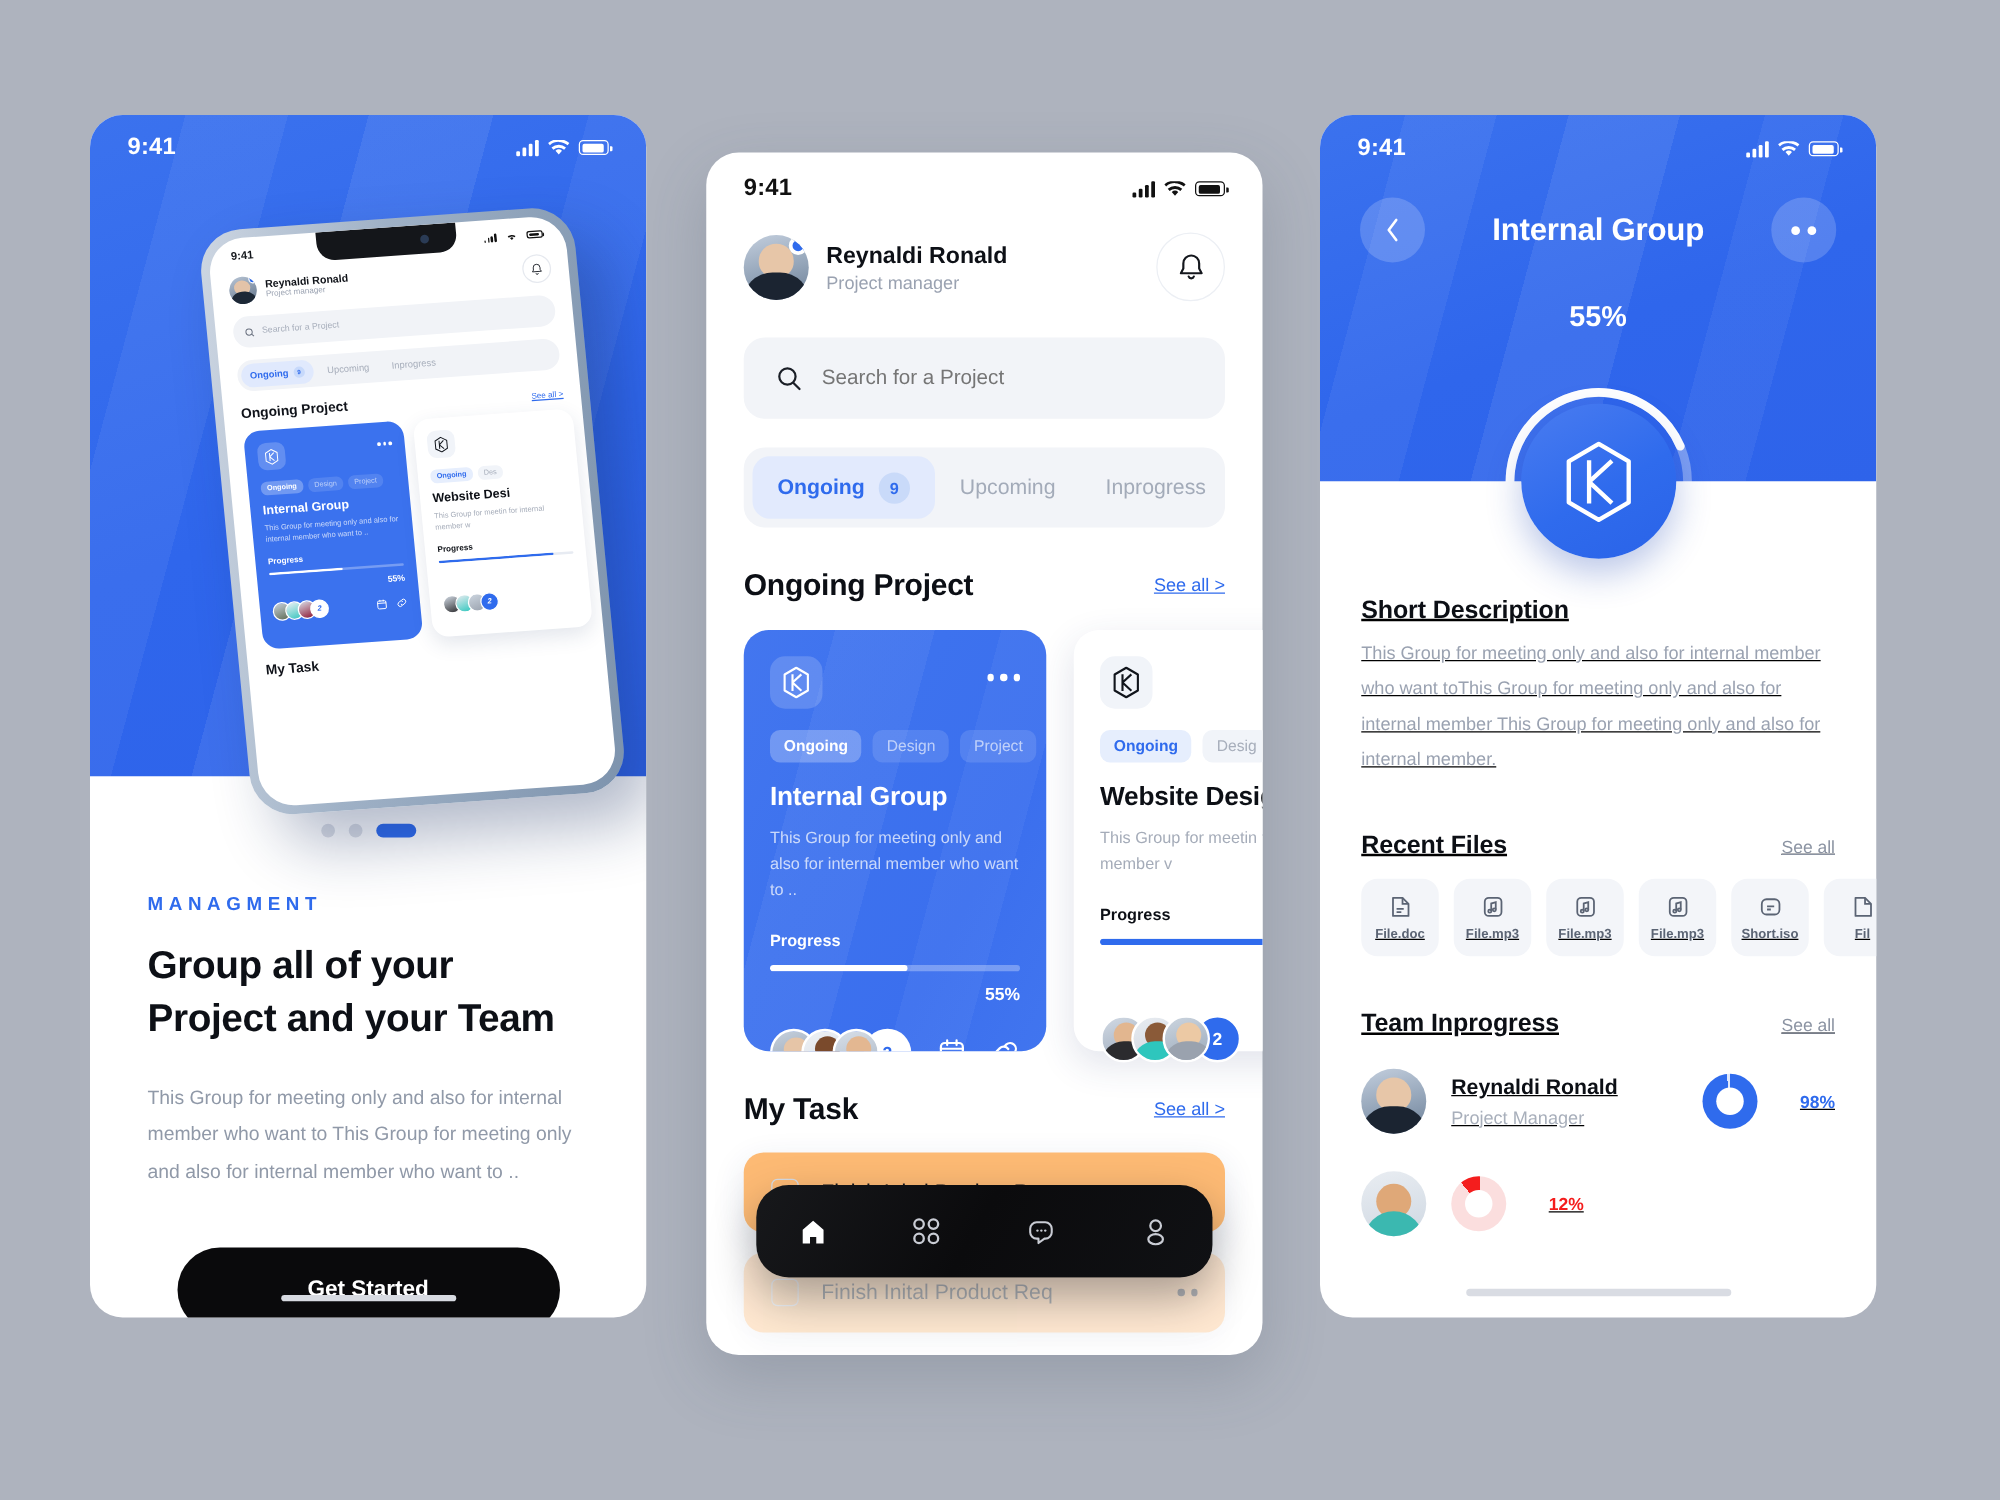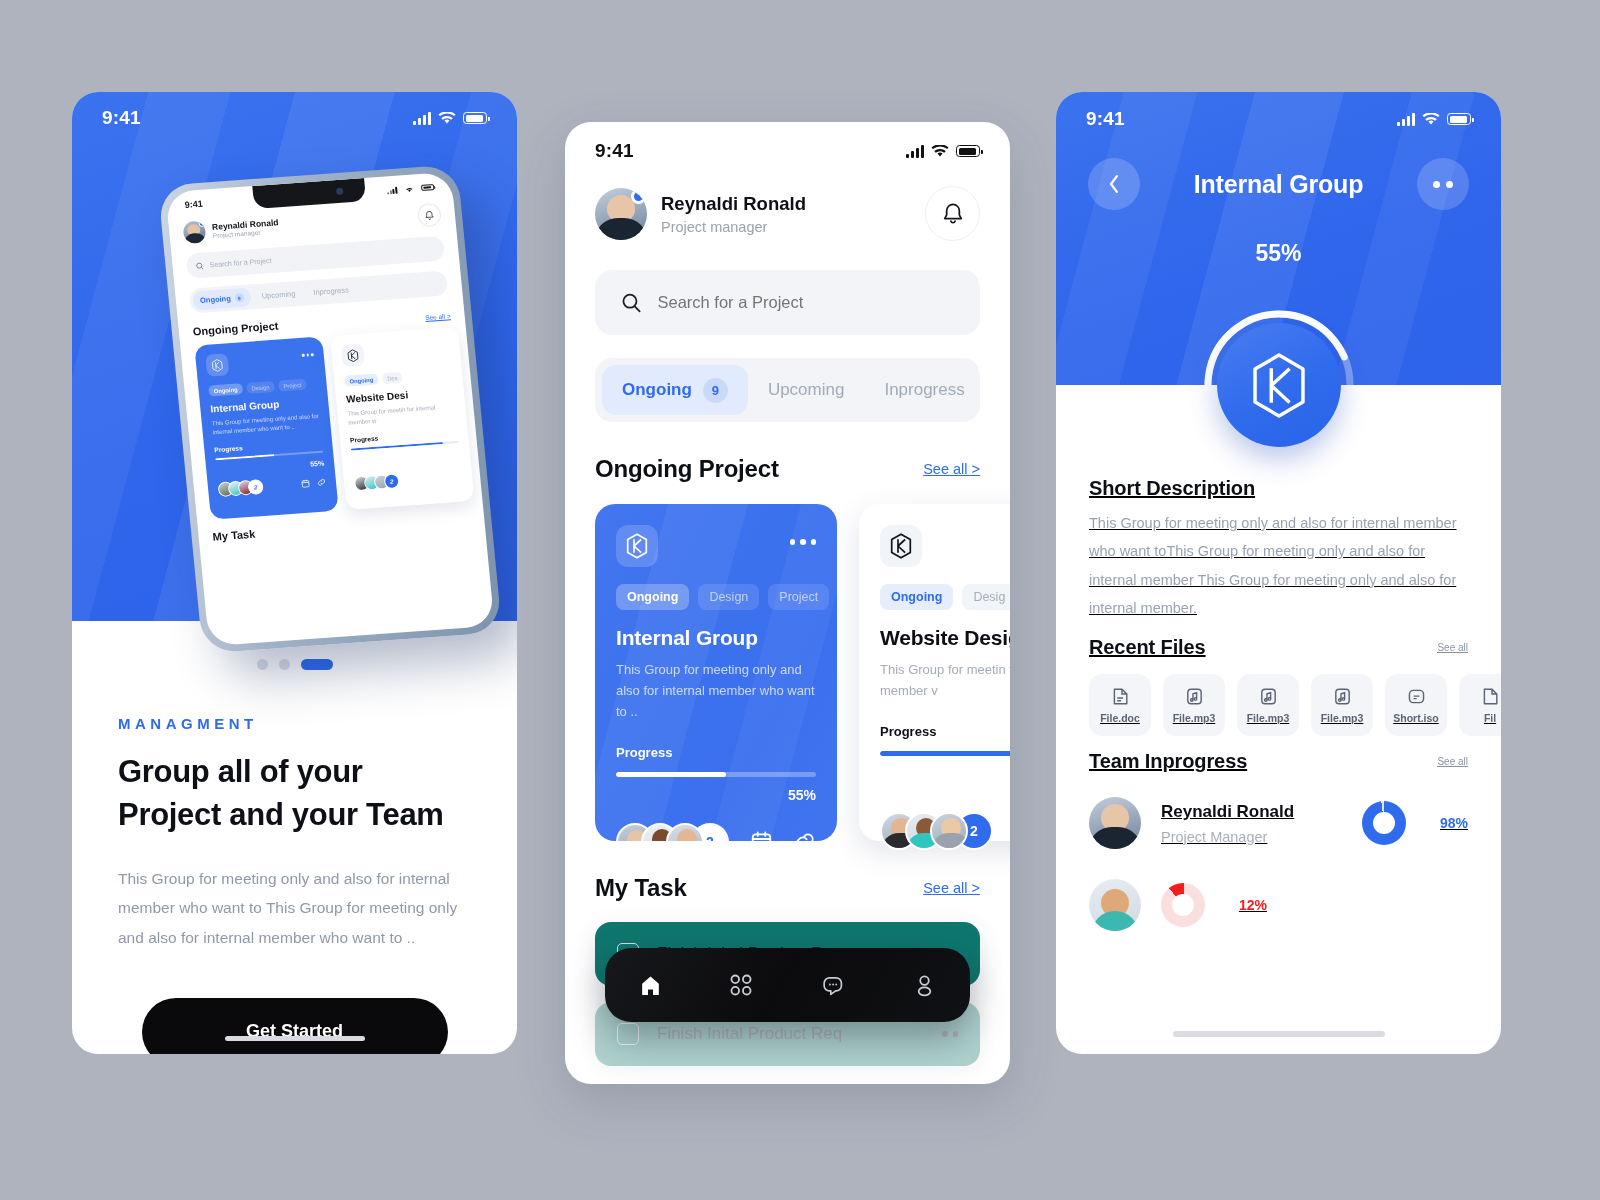--- a/index.html
+++ b/index.html
@@ -225,21 +225,21 @@
   .sv5::after{content:"";position:absolute;left:-1px;bottom:-3px;width:40px;height:18px;border-radius:20px 20px 0 0;background:#2ec6bd;}
   .sv6{background:linear-gradient(160deg,#ccd5df,#9aa9ba);}
   .sv6::before{content:"";position:absolute;left:9px;top:4px;width:20px;height:20px;border-radius:50%;background:#ecc9a4;}
   .sv6::after{content:"";position:absolute;left:-1px;bottom:-3px;width:40px;height:18px;border-radius:20px 20px 0 0;background:#9aa2ae;}
   .more{width:38px;height:38px;border-radius:50%;margin-left:-13px;display:flex;align-items:center;
         justify-content:center;font-size:14px;font-weight:700;flex:none;}
   .more.onblue{background:#fff;color:#2f6bed;}
   .more.onwhite{background:#2f6bed;color:#fff;border:2.5px solid #fff;}
   .pc-acts{margin-left:auto;display:flex;gap:20px;color:#fff;}
   .tasklist{margin-top:20px;}
-  .taskrow{background:#0f766e;border-radius:16px;box-shadow:0 8px 26px rgba(40,60,110,.12);
+  .taskrow{background:#fdba74;border-radius:16px;box-shadow:0 8px 26px rgba(40,60,110,.12);
            height:64px;display:flex;align-items:center;padding:0 22px;gap:18px;}
   .cbx{width:22px;height:22px;border-radius:5px;border:1.7px solid #d6dbe4;flex:none;}
   .task-t{font-size:17px;color:#11151c;}
   .taskrow .dots3{margin-left:auto;padding-top:0;}
   .taskrow .dots3 i{background:#16181d;}
   .taskrow.ghost{opacity:.33;margin-top:16px;}
   .navbar{position:absolute;left:40px;bottom:62px;width:365px;height:74px;border-radius:26px;
           background:linear-gradient(120deg,#17181b 0%,#0b0b0d 48%,#101114 100%);
           display:flex;align-items:center;justify-content:space-around;
           box-shadow:0 16px 36px rgba(10,14,25,.35);}
@@ -255,22 +255,22 @@
   .p3-title{font-size:25px;font-weight:700;color:#fff;letter-spacing:-.2px;}
   .p3-pct{text-align:center;font-size:23px;font-weight:700;color:#fff;margin-top:30px;}
   .ringwrap{position:absolute;left:50%;transform:translateX(-50%);top:213px;width:160px;height:160px;}
   .logo-circle{position:absolute;left:18px;top:18px;width:124px;height:124px;border-radius:50%;
                background:linear-gradient(150deg,#4a7cf0 0%,#2f6bed 55%,#2a63e8 100%);
                display:flex;align-items:center;justify-content:center;
                box-shadow:0 12px 28px rgba(30,70,180,.3);}
   .p3-body{padding:0 33px;text-decoration:underline;}
   .p3-h3{font-size:20px;font-weight:700;color:#0c0f15;letter-spacing:-.1px;}
   .p3-desc{font-size:14.5px;line-height:1.95;color:#9aa2b1;margin-top:9px;}
-  .p3-sec{display:flex;justify-content:space-between;align-items:center;margin-top:14px;}
-  .p3-sec a{font-size:10px;color:#8b93a2;text-decoration:underline;cursor:pointer;}
+  .p3-sec{display:flex;justify-content:space-between;align-items:center;margin-top:43px;}
+  .p3-sec a{font-size:14px;color:#8b93a2;text-decoration:underline;cursor:pointer;}
   .files{display:flex;gap:12px;margin-top:15px;}
   .file{width:62px;height:62px;border-radius:13px;background:#f3f5f9;display:flex;
         flex-direction:column;align-items:center;justify-content:center;gap:5px;flex:none;}
   .file span{font-size:10.5px;font-weight:700;color:#5b6474;}
   .perf{margin-top:9px;}
   .prow{display:flex;align-items:center;gap:20px;padding:15px 0;}
   .prow .pinfo{flex:1;}
   .pn{font-size:17px;font-weight:700;color:#0c0f15;}
   .pr{font-size:14.5px;color:#a8afbb;margin-top:7px;}
   .donut{width:44px;height:44px;border-radius:50%;flex:none;position:relative;}

